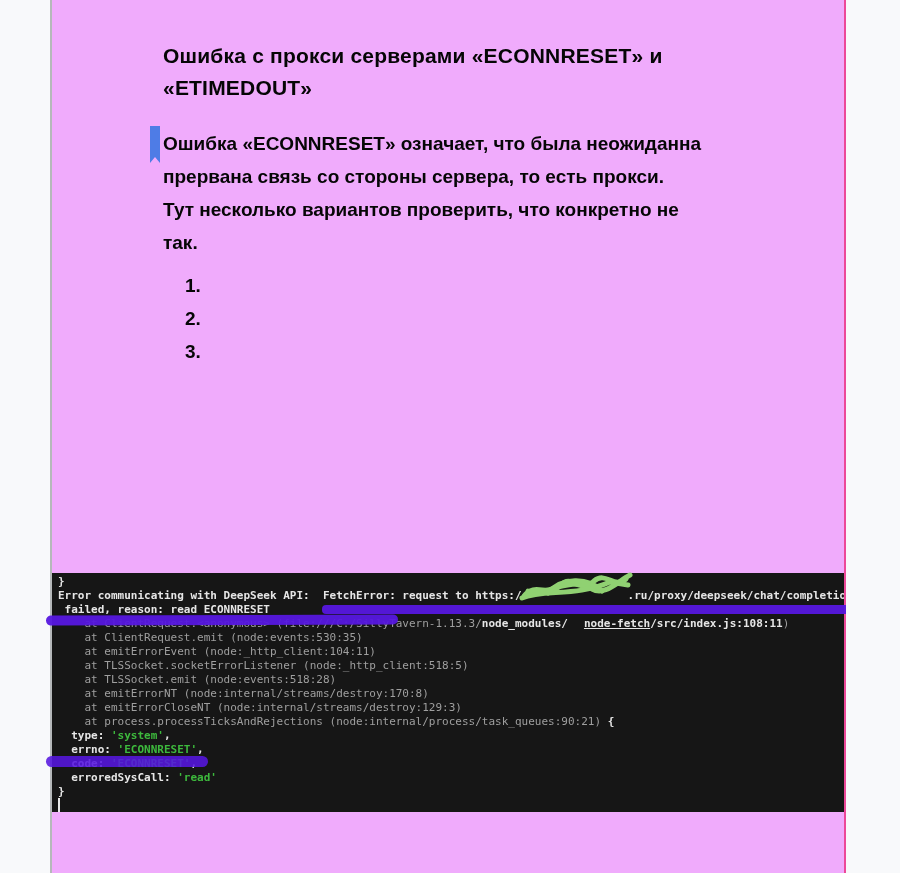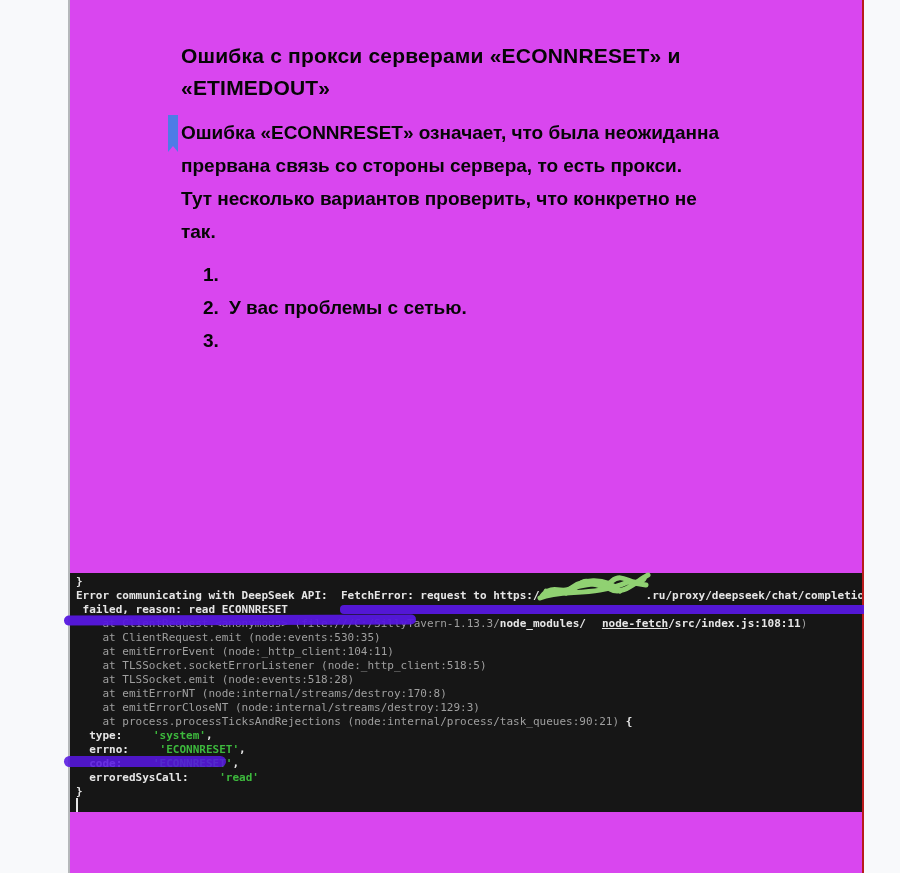--- a/index.html
+++ b/index.html
@@ -1,37 +1,37 @@
 <!DOCTYPE html>
 <html><head>
 <meta charset="utf-8">
 <style>
   html,body{margin:0;padding:0;background:#f8f9fb;font-family:"Liberation Sans",sans-serif;}
   .stage{position:relative;width:900px;height:873px;overflow:hidden;background:#f8f9fb;}
-  .card{position:absolute;left:68px;top:0;width:796px;height:873px;background:#d946ef;
-        border-left:2px solid #b5b8ba;border-right:2px solid #b91c1c;box-sizing:border-box;}
+  .card{position:absolute;left:50px;top:0;width:796px;height:873px;background:#f0abfc;
+        border-left:2px solid #b5b8ba;border-right:2px solid #ec4899;box-sizing:border-box;}
   .content{padding:40px 50px 0 111px;color:#060606;}
   h1.doc-heading{margin:0;font-size:21px;line-height:32px;font-weight:bold;
         white-space:pre-line;letter-spacing:.2px;color:#060606;}
-  .intro-wrap{position:relative;margin-top:12px;}
+  .intro-wrap{position:relative;margin-top:23px;}
   .intro{margin:0;font-size:19px;line-height:33px;font-weight:bold;white-space:pre-line;}
   .bookmark{position:absolute;left:-13px;top:-1px;width:10px;height:37px;background:#4e7ce6;
         clip-path:polygon(0 0,100% 0,100% 100%,50% 84%,0 100%);}
   ol.reasons{list-style:none;margin:10px 0 0 0;padding:0;}
   ol.reasons li{display:flex;margin-left:22px;font-size:19px;line-height:33px;font-weight:bold;}
   ol.reasons .num{flex:0 0 26px;}
   ol.reasons .li-text{white-space:pre-line;}
   
   .terminal{position:absolute;left:0;top:573px;width:792px;height:239px;background:#161616;}
   .t-lines{position:absolute;inset:0;overflow:hidden;padding:2px 0 0 6px;box-sizing:border-box;
         font-family:"DejaVu Sans Mono",monospace;font-size:11px;line-height:14px;white-space:pre;}
   .t-line{height:14px;}
   .bright{color:#e6e6e6;font-weight:bold;}
   .dim{color:#9f9f9f;}
-  .green{color:#3db93d;font-weight:bold;margin-left:24px;}
+  .green{color:#3db93d;font-weight:bold;}
   .underline{text-decoration:underline;padding-left:16px;}
   .redacted{color:#161616;}
   .t-cursor{position:absolute;left:6px;top:225px;width:2px;height:14px;background:#e8e8e8;}
   
   .stroke{position:absolute;background:#5617df;border-radius:6px;opacity:.95;}
   .stroke-1{left:270px;top:32px;width:524px;height:9px;border-radius:4px 0 0 4px;}
   .stroke-2{left:-6px;top:42px;width:352px;height:10px;transform:rotate(-.2deg);}
   .stroke-3{left:-6px;top:183px;width:162px;height:11px;opacity:.88;}
   .scribble{position:absolute;left:466px;top:-4px;width:116px;height:36px;}
   .scribble svg{display:block;}
@@ -53,21 +53,20 @@
 Тут несколько вариантов проверить, что конкретно не
 так.</p>
       </div>
 
       <ol class="reasons">
         <li>
           <span class="num">1.</span>
         </li>
         <li>
           <span class="num">2.</span>
-          <span class="li-text">У вас проблемы с сетью.</span>
         </li>
         <li>
           <span class="num">3.</span>
         </li>
       </ol>
     </div>
 
     <div class="terminal">
       <div class="t-lines"><div class="t-line"><span class="bright">}</span></div><div class="t-line"><span class="bright">Error communicating with DeepSeek API:  FetchError: request to https://</span><span class="redacted">               </span><span class="bright">.ru/proxy/deepseek/chat/completio</span></div><div class="t-line"><span class="bright"> failed, reason: read ECONNRESET</span></div><div class="t-line"><span class="dim">    at ClientRequest.&lt;anonymous&gt;</span><span class="dim"> (file:///C:/SillyTavern-1.13.3/</span><span class="bright">node_modules/</span><span class="bright underline">node-fetch</span><span class="bright">/src/index.js:108:11</span><span class="dim">)</span></div><div class="t-line"><span class="dim">    at ClientRequest.emit (node:events:530:35)</span></div><div class="t-line"><span class="dim">    at emitErrorEvent (node:_http_client:104:11)</span></div><div class="t-line"><span class="dim">    at TLSSocket.socketErrorListener (node:_http_client:518:5)</span></div><div class="t-line"><span class="dim">    at TLSSocket.emit (node:events:518:28)</span></div><div class="t-line"><span class="dim">    at emitErrorNT (node:internal/streams/destroy:170:8)</span></div><div class="t-line"><span class="dim">    at emitErrorCloseNT (node:internal/streams/destroy:129:3)</span></div><div class="t-line"><span class="dim">    at process.processTicksAndRejections (node:internal/process/task_queues:90:21) </span><span class="bright">{</span></div><div class="t-line"><span class="bright">  type: </span><span class="green">'system'</span><span class="bright">,</span></div><div class="t-line"><span class="bright">  errno: </span><span class="green">'ECONNRESET'</span><span class="bright">,</span></div><div class="t-line"><span class="bright">  code: </span><span class="green">'ECONNRESET'</span><span class="bright">,</span></div><div class="t-line"><span class="bright">  erroredSysCall: </span><span class="green">'read'</span></div><div class="t-line"><span class="bright">}</span></div></div>
       <div class="t-cursor"></div>

